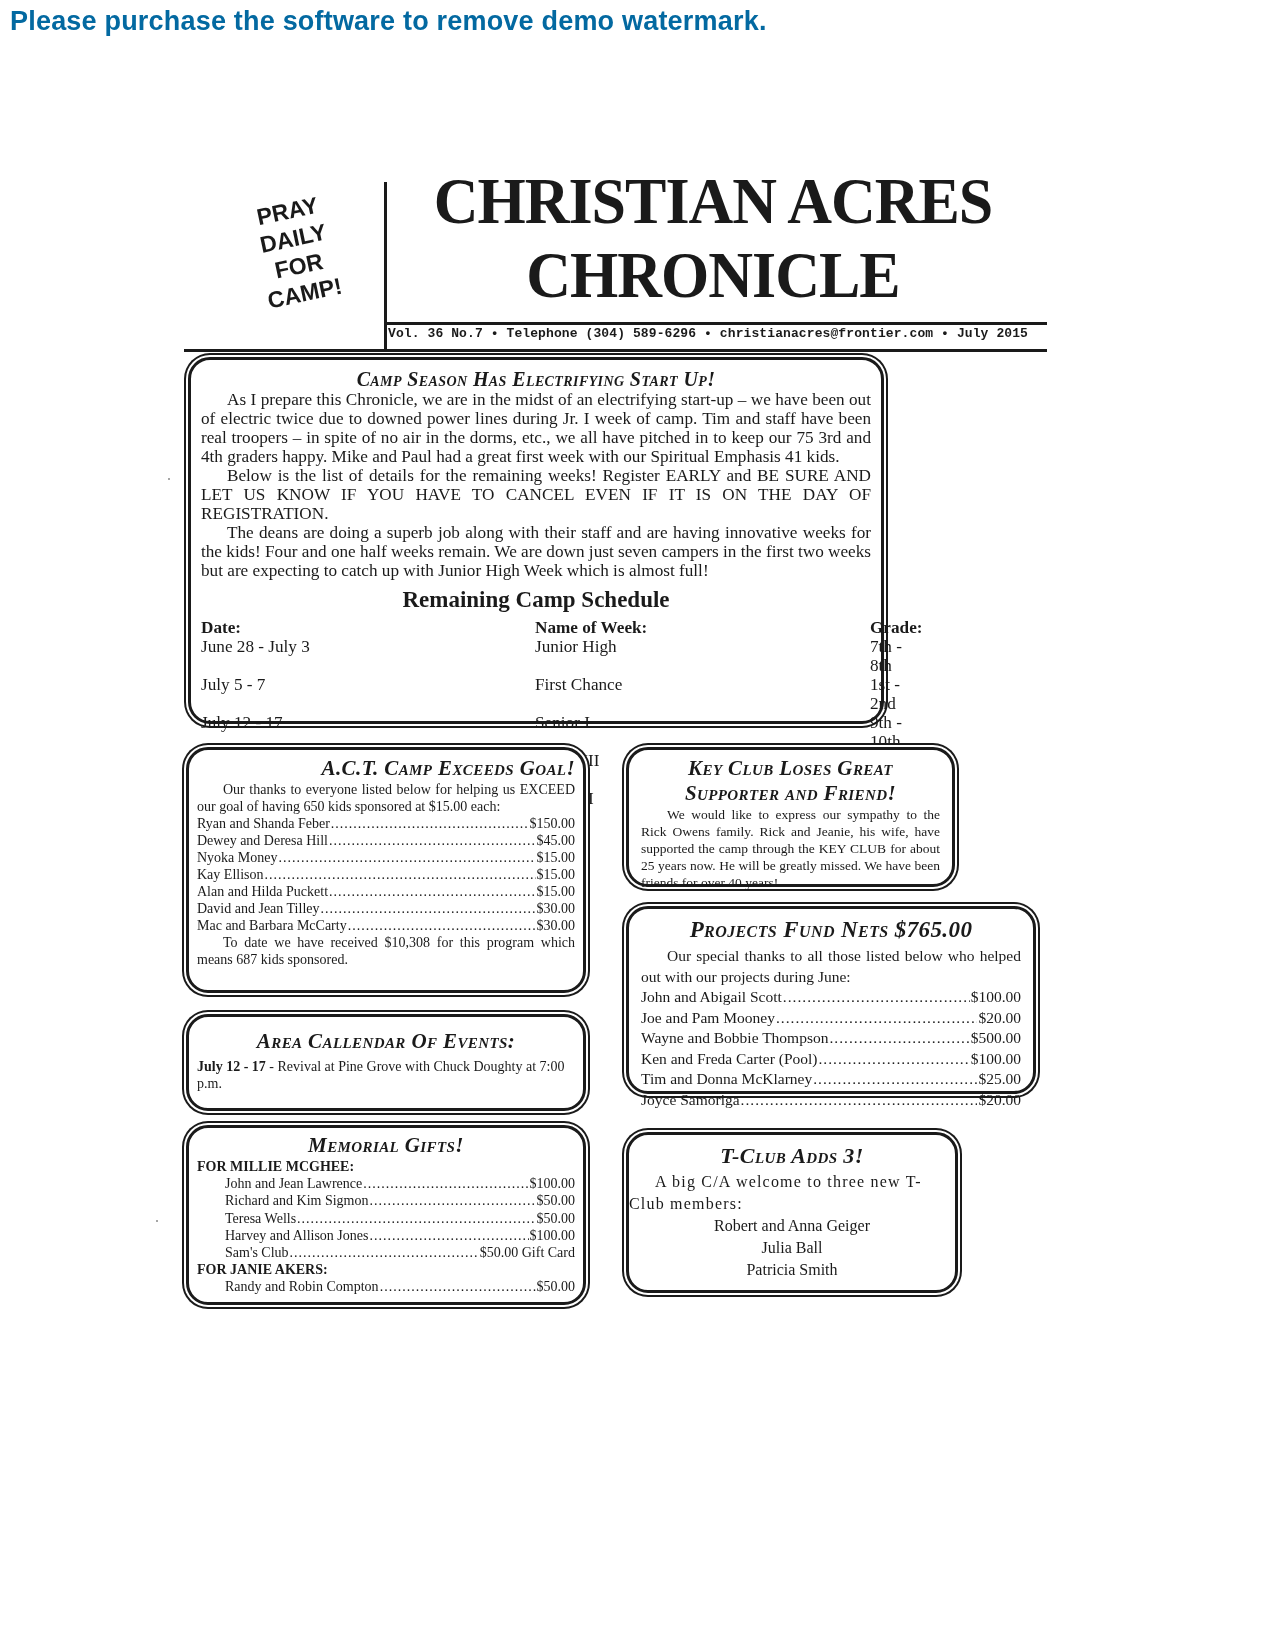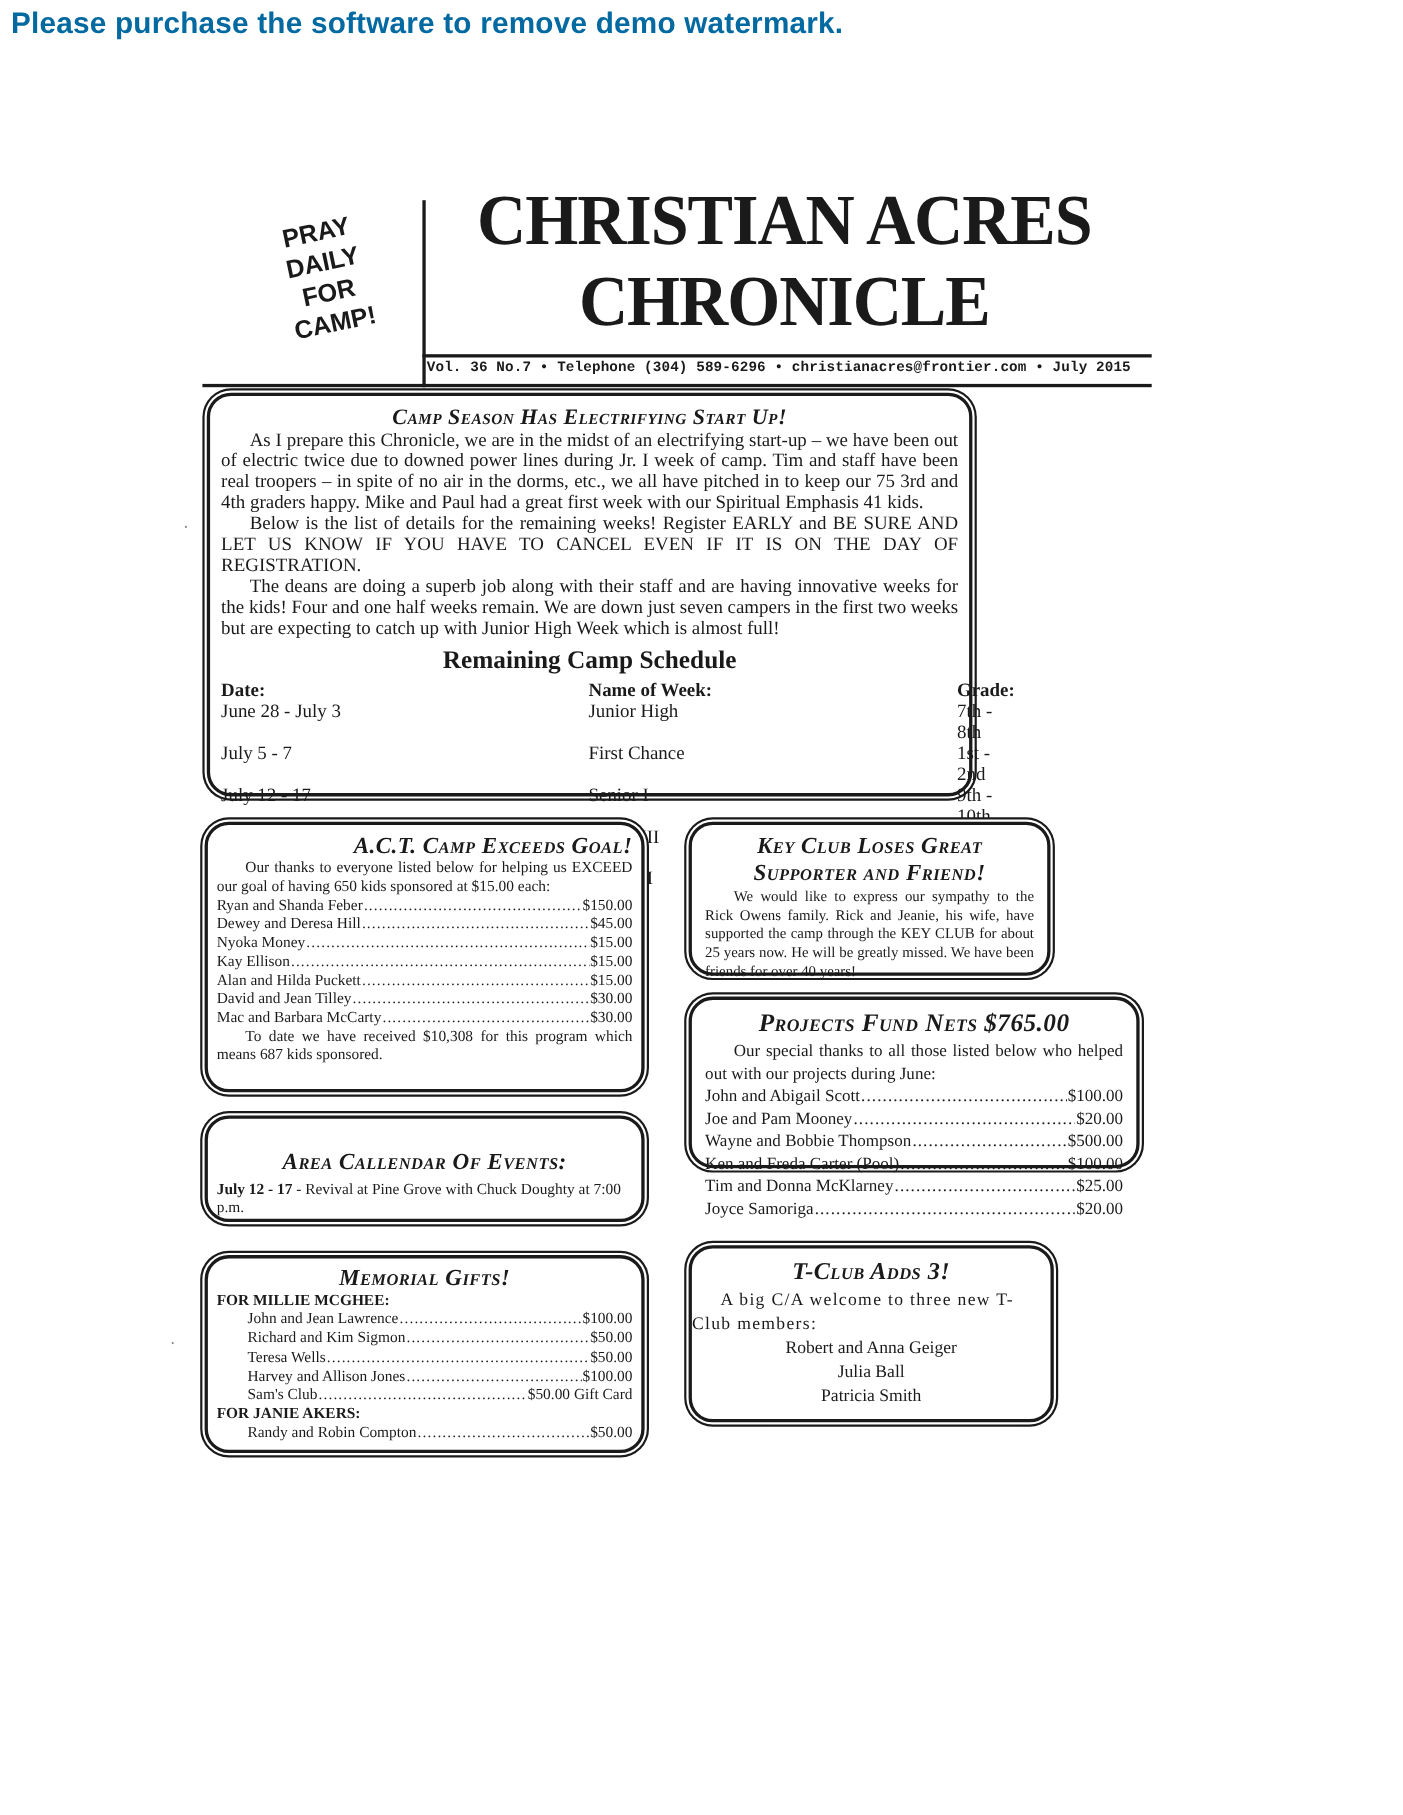--- a/index.html
+++ b/index.html
@@ -53,33 +53,33 @@
   .sched .h { font-weight: bold; }
 
   #box-act { left: 186px; top: 747px; width: 400px; height: 246px; font-size: 14px; line-height: 17px; padding: 5px 8px; }
   #box-act .box-title { font-size: 21px; line-height: 26px; text-align: right; }
   .ledger-row { display: flex; align-items: baseline; white-space: nowrap; overflow: hidden; }
   .ledger-row .nm { flex: 0 0 auto; }
   .ledger-row .dots { flex: 1 1 auto; overflow: hidden; margin: 0 1px; }
   .ledger-row .dots::after { content: "................................................................................................................................"; letter-spacing: 1px; }
   .ledger-row .amt { flex: 0 0 auto; text-align: right; }
 
-  #box-cal { left: 186px; top: 1014px; width: 400px; height: 97px; font-size: 14px; line-height: 17px; padding: 24px 8px; }
+  #box-cal { left: 186px; top: 1014px; width: 400px; height: 97px; font-size: 14px; line-height: 17px; padding: 9px 8px; }
   #box-cal .box-title { font-size: 21px; line-height: 30px; margin-bottom: 2px; }
   .b { font-weight: bold; }
 
-  #box-mem { left: 186px; top: 1125px; width: 400px; height: 180px; font-size: 14px; line-height: 17.2px; padding: 4px 8px; margin-top: 16px; }
+  #box-mem { left: 186px; top: 1125px; width: 400px; height: 180px; font-size: 14px; line-height: 17.2px; padding: 4px 8px; }
   #box-mem .box-title { font-size: 21px; line-height: 26px; }
   .mem-head { font-weight: bold; font-size: 14px; }
   .mem-row { padding-left: 28px; }
 
   #box-key { left: 626px; top: 747px; width: 329px; height: 140px; font-size: 13.5px; line-height: 17px; padding: 6px 12px; }
   #box-key .box-title { font-size: 21px; line-height: 25px; }
 
-  #box-proj { left: 626px; top: 906px; width: 410px; height: 156px; font-size: 15.5px; line-height: 20.5px; padding: 5px 12px; }
+  #box-proj { left: 626px; top: 906px; width: 410px; height: 188px; font-size: 15.5px; line-height: 20.5px; padding: 5px 12px; }
   #box-proj .box-title { font-size: 23px; line-height: 32px; }
 
   #box-tclub { left: 626px; top: 1132px; width: 332px; height: 161px; font-size: 16px; line-height: 22px; padding: 6px 0; }
   #box-tclub .box-title { font-size: 22px; line-height: 30px; }
   .tclub-intro { text-indent: 26px; letter-spacing: 1.2px; }
   .center { text-align: center; }
 
   .speck { position: absolute; width: 2px; height: 2px; background: #888; border-radius: 1px; }
 </style>
 </head>

